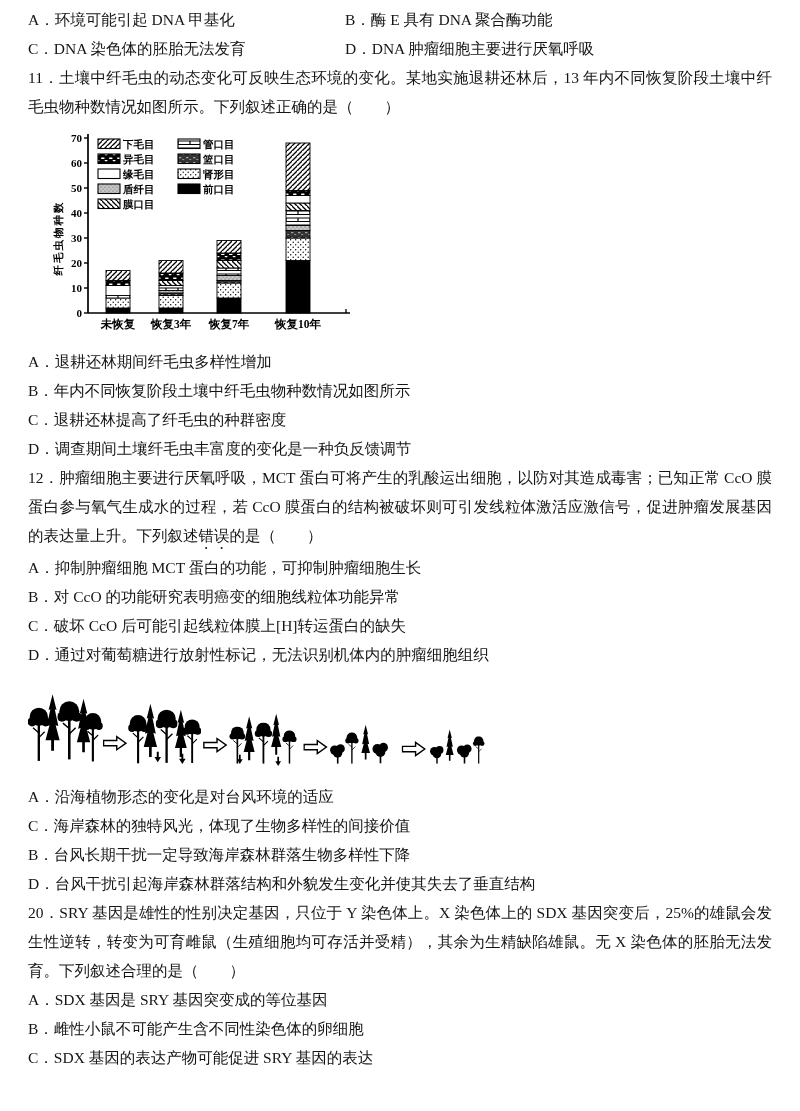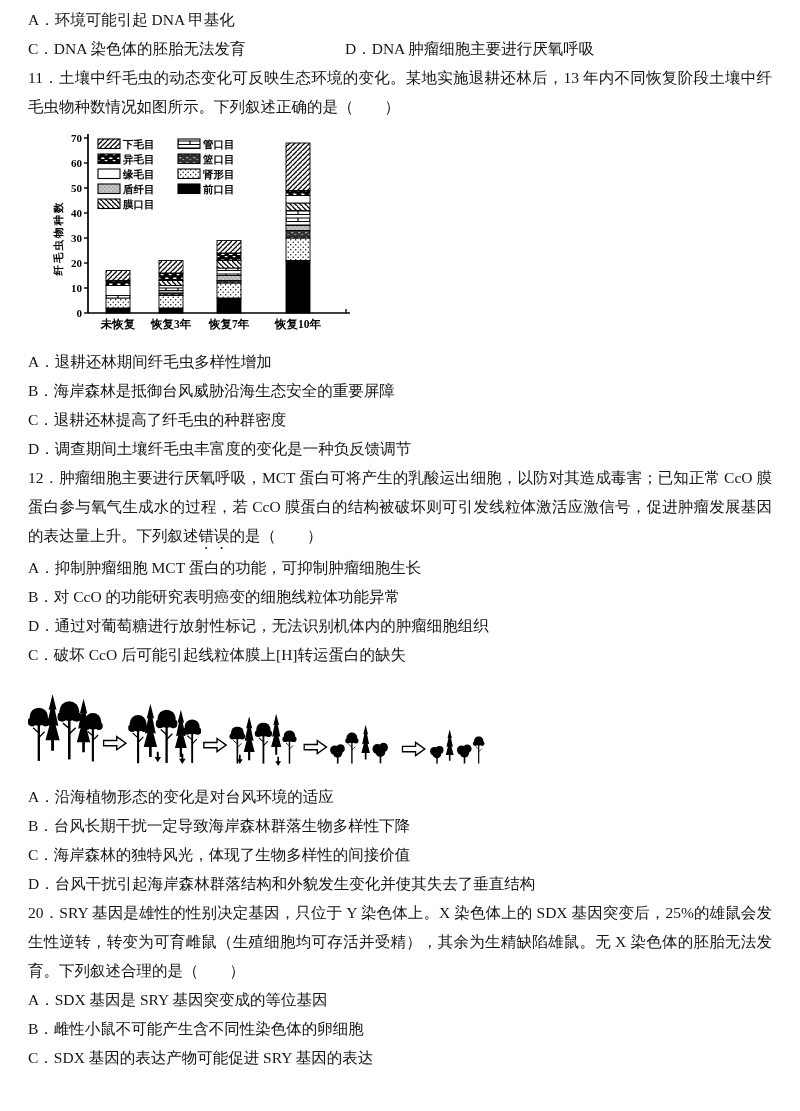--- a/index.html
+++ b/index.html
@@ -22,20 +22,21 @@
   .ylab{font-family:"Liberation Serif","DejaVu Serif",serif;font-size:10.5px;font-weight:bold;fill:#000;letter-spacing:2px;}
   svg.forest{fill:#000;}
 </style>
 </head>
 <body>
 
 <div class="page">
 
   <div class="two-col">
     <p class="opt c1">A．环境可能引起 DNA 甲基化</p>
+    <p class="opt">B．酶 E 具有 DNA 聚合酶功能</p>
   </div>
   <div class="two-col">
     <p class="opt c1">C．DNA 染色体的胚胎无法发育</p>
     <p class="opt">D．DNA 肿瘤细胞主要进行厌氧呼吸</p>
   </div>
 
   <p>11．土壤中纤毛虫的动态变化可反映生态环境的变化。某地实施退耕还林后，13 年内不同恢复阶段土壤中纤毛虫物种数情况如图所示。下列叙述正确的是（　　）</p>
 
   <div class="chart-wrap">
     <svg id="ciliate-chart" width="302" height="208" viewBox="0 0 302 208">
@@ -151,31 +152,31 @@
         <text x="151" y="36.5" class="leg">篮口目</text>
         <rect x="126" y="43" width="22" height="9.5" fill="url(#pat-dots)" stroke="#000" stroke-width="1.1"></rect>
         <text x="151" y="51.5" class="leg">肾形目</text>
         <rect x="126" y="58" width="22" height="9.5" fill="url(#pat-black)" stroke="#000" stroke-width="1.1"></rect>
         <text x="151" y="66.5" class="leg">前口目</text>
       </svg>
   </div>
 
   <div>
     <p class="opt">A．退耕还林期间纤毛虫多样性增加</p>
-    <p class="opt">B．海岸森林是抵御台风威胁沿海生态安全的重要屏障</p>
+    <p class="opt">B．年内不同恢复阶段土壤中纤毛虫物种数情况如图所示</p>
     <p class="opt">C．退耕还林提高了纤毛虫的种群密度</p>
     <p class="opt">D．调查期间土壤纤毛虫丰富度的变化是一种负反馈调节</p>
   </div>
 
   <p><span>12．肿瘤细胞主要进行厌氧呼吸，MCT 蛋白可将产生的乳酸运出细胞，以防对其造成毒害；已知正常 CcO 膜蛋白参与氧气生成水的过程，若 CcO 膜蛋白的结构被破坏则可引发线粒体激活应激信号，促进肿瘤发展基因的表达量上升。下列叙述</span><span class="emph">错误</span><span>的是（　　）</span></p>
   <div>
     <p class="opt">A．抑制肿瘤细胞 MCT 蛋白的功能，可抑制肿瘤细胞生长</p>
     <p class="opt">B．对 CcO 的功能研究表明癌变的细胞线粒体功能异常</p>
+    <p class="opt">C．破坏 CcO 后可能引起线粒体膜上[H]转运蛋白的缺失</p>
     <p class="opt">D．通过对葡萄糖进行放射性标记，无法识别机体内的肿瘤细胞组织</p>
-    <p class="opt">C．破坏 CcO 后可能引起线粒体膜上[H]转运蛋白的缺失</p>
   </div>
 
 
   <div class="forest-wrap">
     <svg class="forest" width="462" height="95" viewBox="0 0 470 96">
       <defs>
         <symbol id="conifer" viewBox="0 0 20 64">
           <path d="M10,0 L14.5,18 L12.5,17 L16.5,36 L13.5,35 L18,52 L11.6,52 L11.6,64 L8.4,64 L8.4,52 L2,52 L6.5,35 L3.5,36 L7.5,17 L5.5,18 Z"></path>
         </symbol>
         <symbol id="broad" viewBox="0 0 26 64">
@@ -242,22 +243,22 @@
         <use href="#shrub" x="408" y="70" width="16" height="20"></use>
         <use href="#conifer" x="424" y="52" width="10" height="38"></use>
         <use href="#shrub" x="436" y="68" width="16" height="22"></use>
         <use href="#broad" x="452" y="62" width="13" height="28"></use>
       </g>
     </svg>
   </div>
 
   <div>
     <p class="opt">A．沿海植物形态的变化是对台风环境的适应</p>
+    <p class="opt">C．海岸森林的独特风光，体现了生物多样性的间接价值</p>
     <p class="opt">B．台风长期干扰一定导致海岸森林群落生物多样性下降</p>
-    <p class="opt">C．海岸森林的独特风光，体现了生物多样性的间接价值</p>
     <p class="opt">D．台风干扰引起海岸森林群落结构和外貌发生变化并使其失去了垂直结构</p>
   </div>
 
   <p>20．SRY 基因是雄性的性别决定基因，只位于 Y 染色体上。X 染色体上的 SDX 基因突变后，25%的雄鼠会发生性逆转，转变为可育雌鼠（生殖细胞均可存活并受精），其余为生精缺陷雄鼠。无 X 染色体的胚胎无法发育。下列叙述合理的是（　　）</p>
   <div>
     <p class="opt">A．SDX 基因是 SRY 基因突变成的等位基因</p>
     <p class="opt">B．雌性小鼠不可能产生含不同性染色体的卵细胞</p>
     <p class="opt">C．SDX 基因的表达产物可能促进 SRY 基因的表达</p>
   </div>
 

